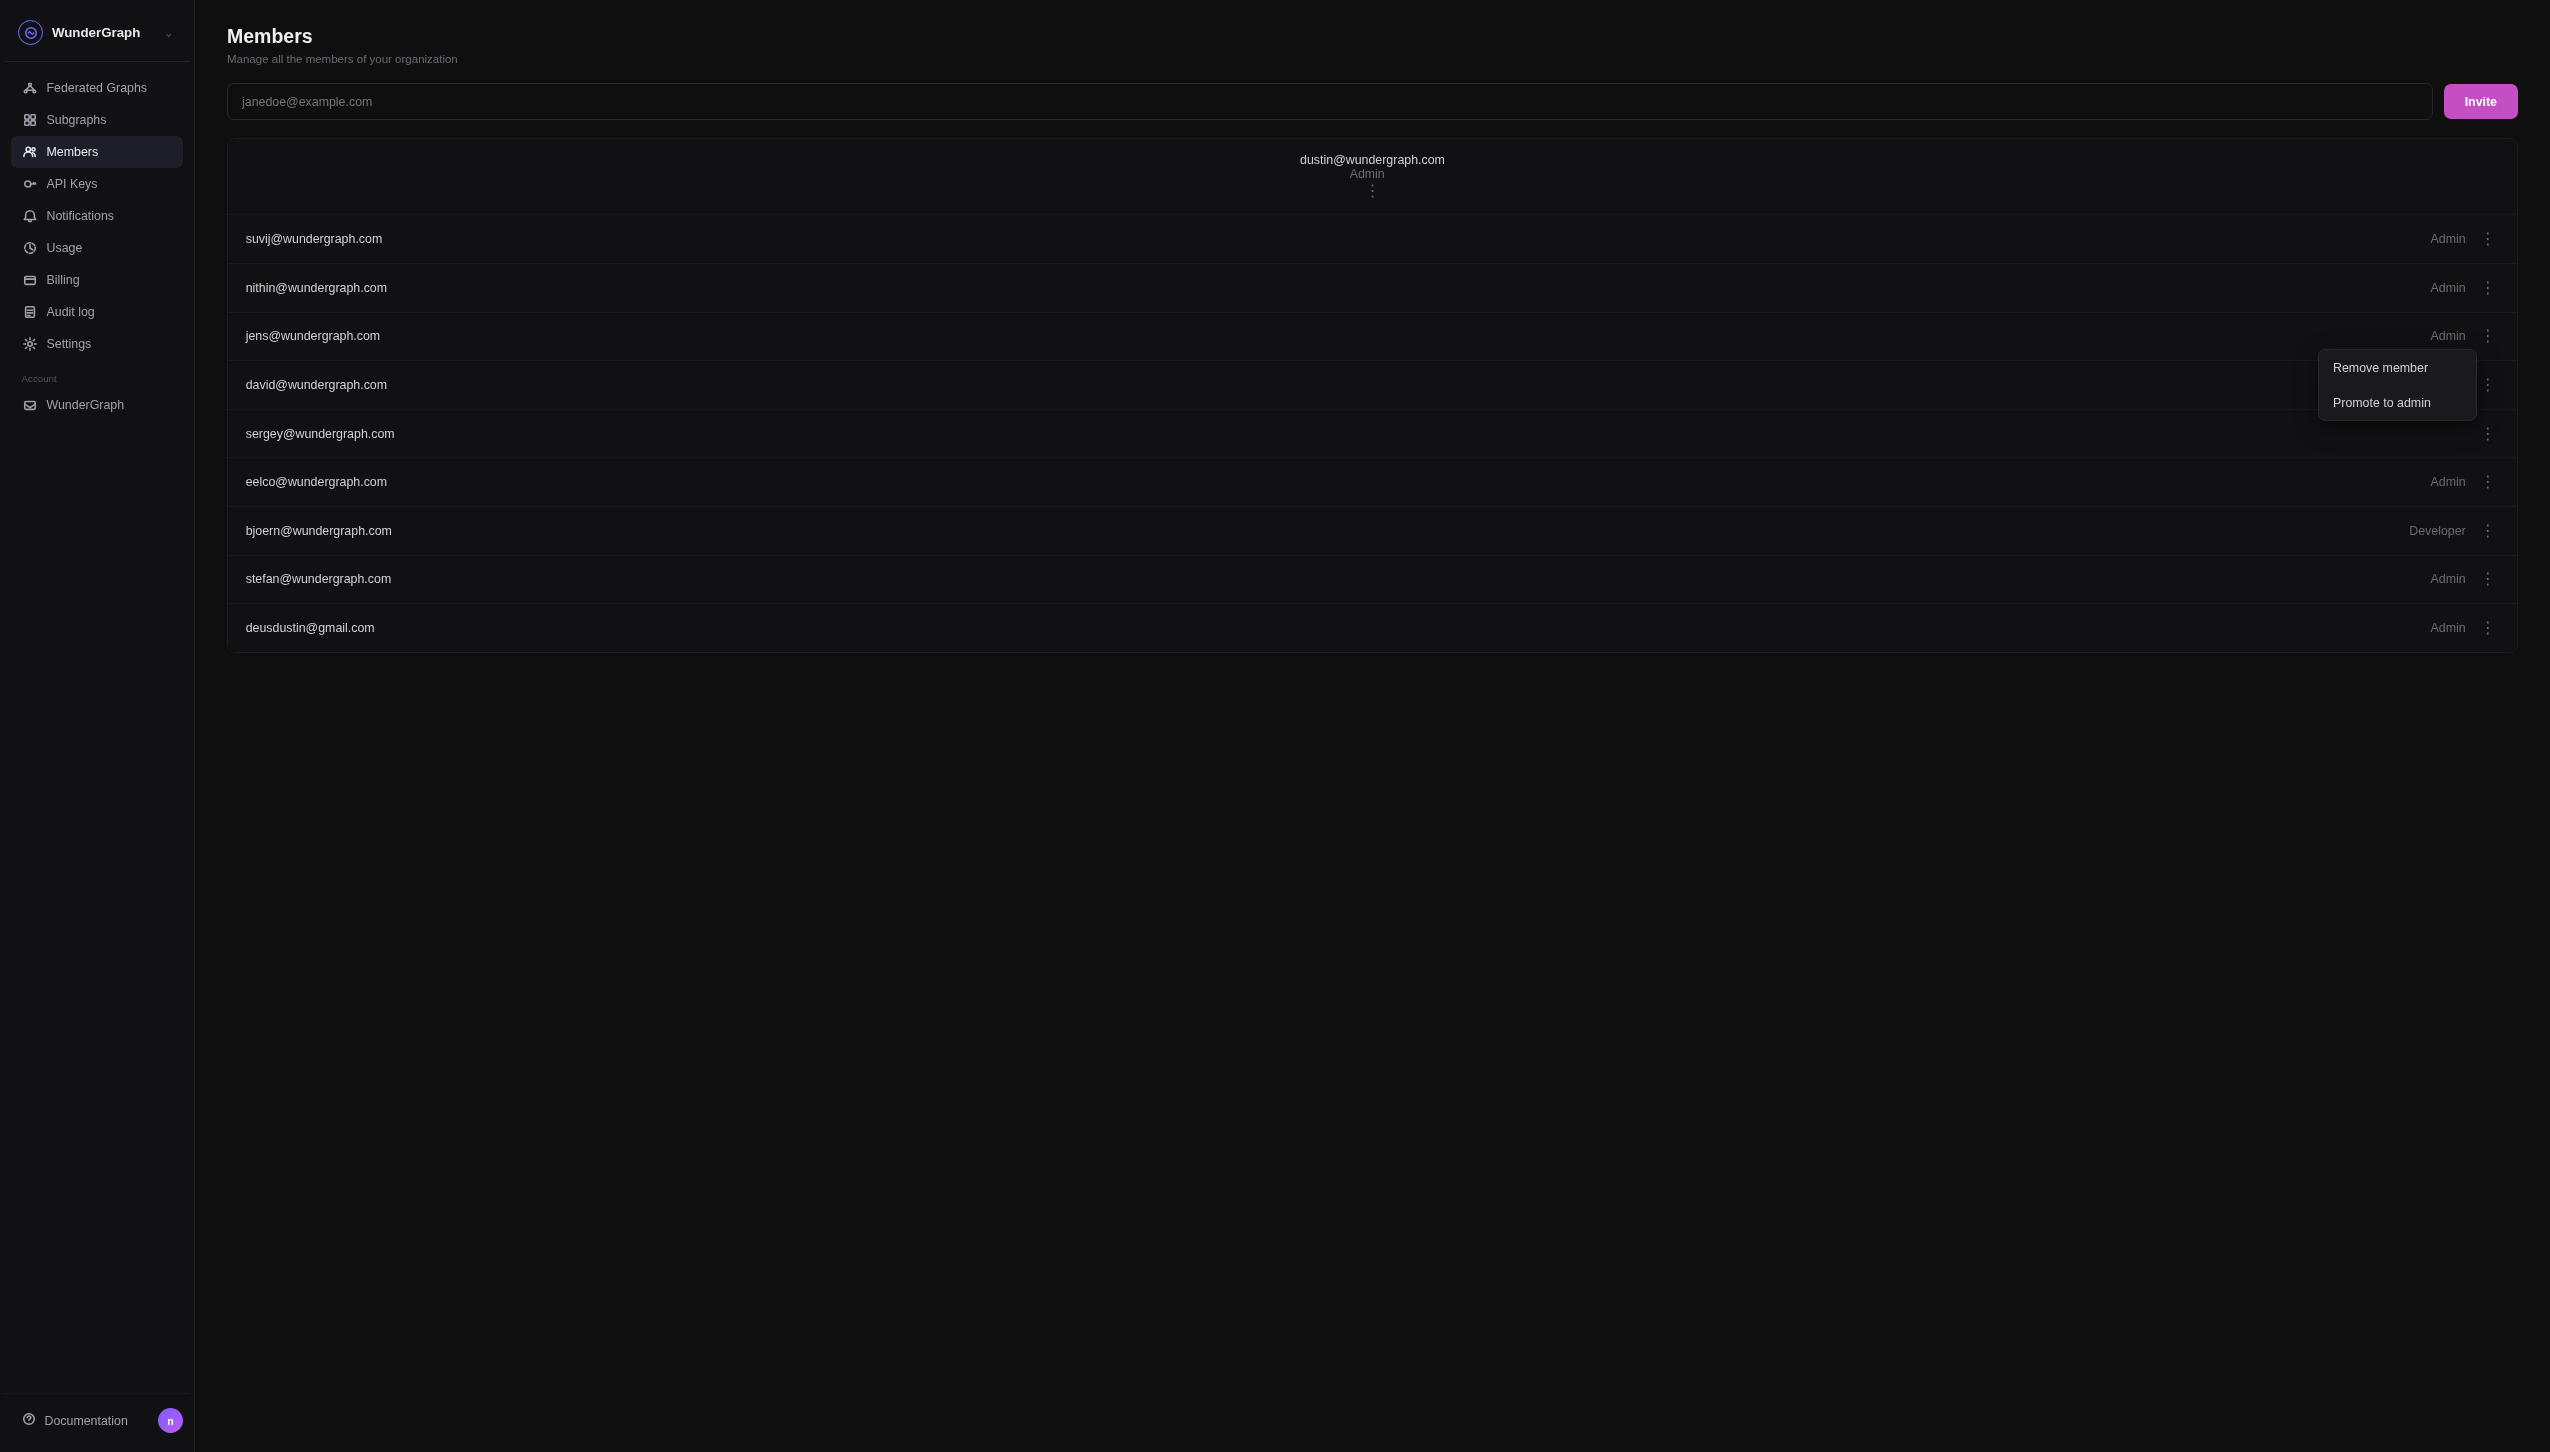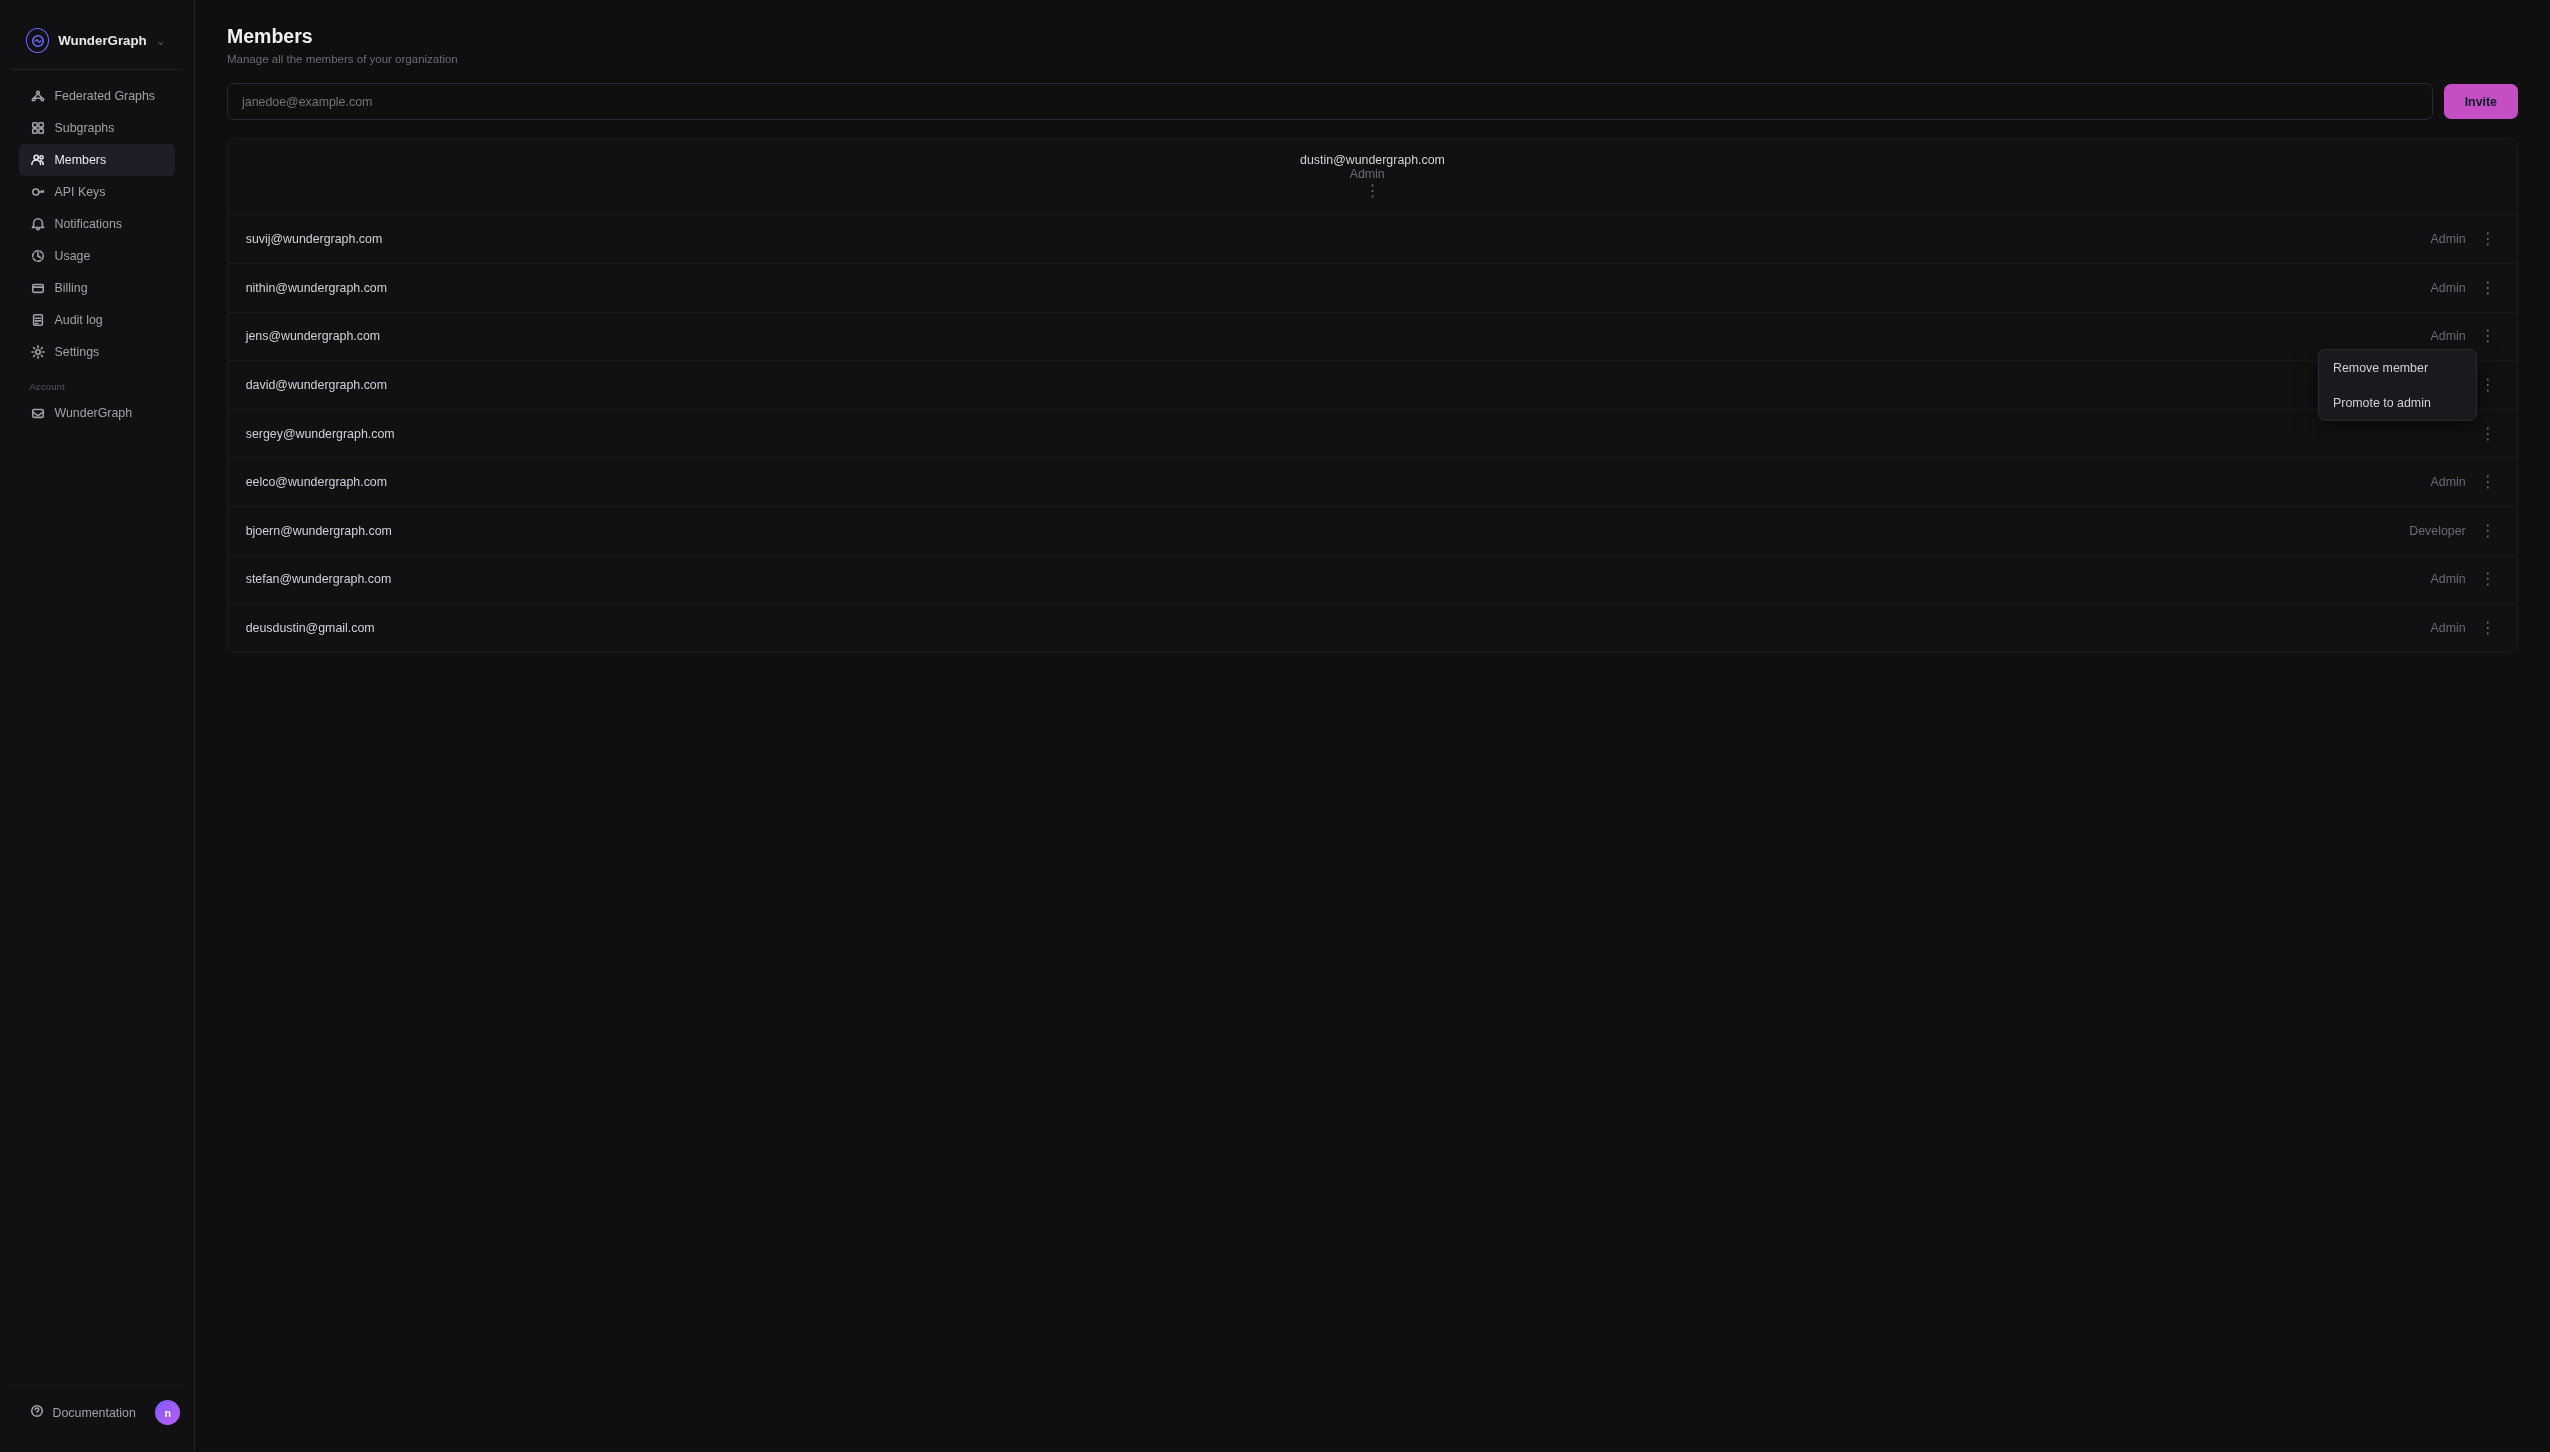--- a/index.html
+++ b/index.html
@@ -14,21 +14,21 @@
 
     
     .sidebar {
       width: 195px;
       min-width: 195px;
       background: #111113;
       border-right: 0.9px solid #222226;
       display: flex;
       flex-direction: column;
       height: 100vh;
-      padding: 12px;
+      padding: 4px;
     }
     .sidebar-logo {
       display: flex;
       align-items: center;
       gap: 8.9px;
       padding: 16px 16px 16px 14px;
       cursor: pointer;
     }
     .logo-icon {
       width: 25px;
@@ -172,21 +172,21 @@
       background: #0f0f10;
       border: 0.9px solid #2a2a30;
       border-radius: 7px;
       padding: 10.6px 14px;
       font-size: 12.4px;
       color: #9a9aaa;
       outline: none;
     }
     .invite-btn {
       background: #c44fc4;
-      color: #0f172a;
+      color: #ffffff;
       border: none;
       border-radius: 7px;
       padding: 10.6px 21px;
       font-size: 12.4px;
       font-weight: 600;
       cursor: pointer;
       white-space: nowrap;
     }
 
     

